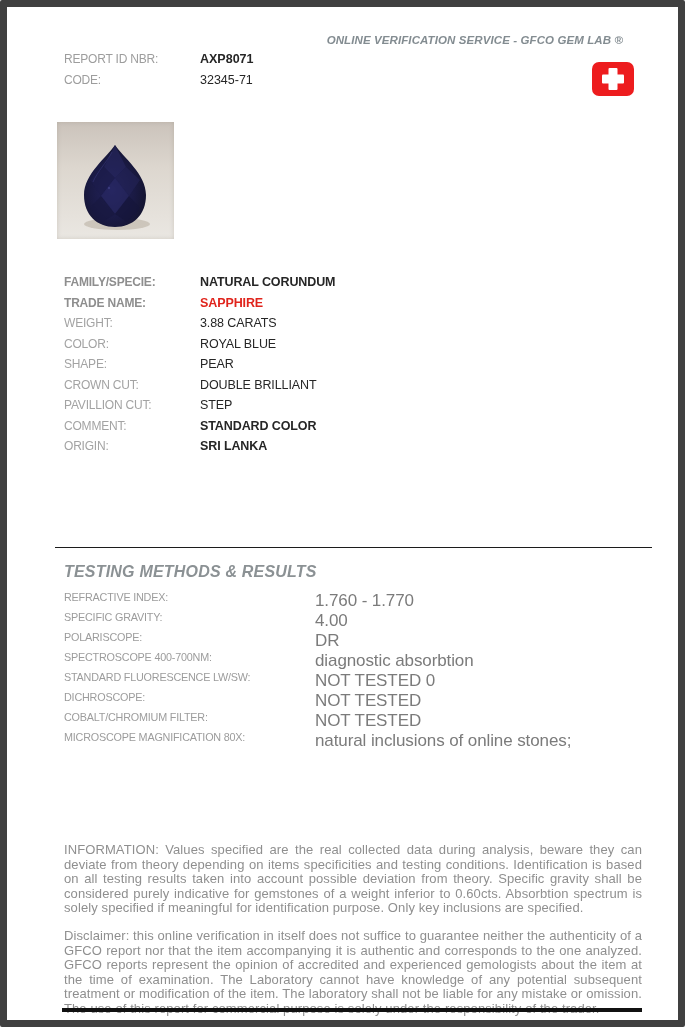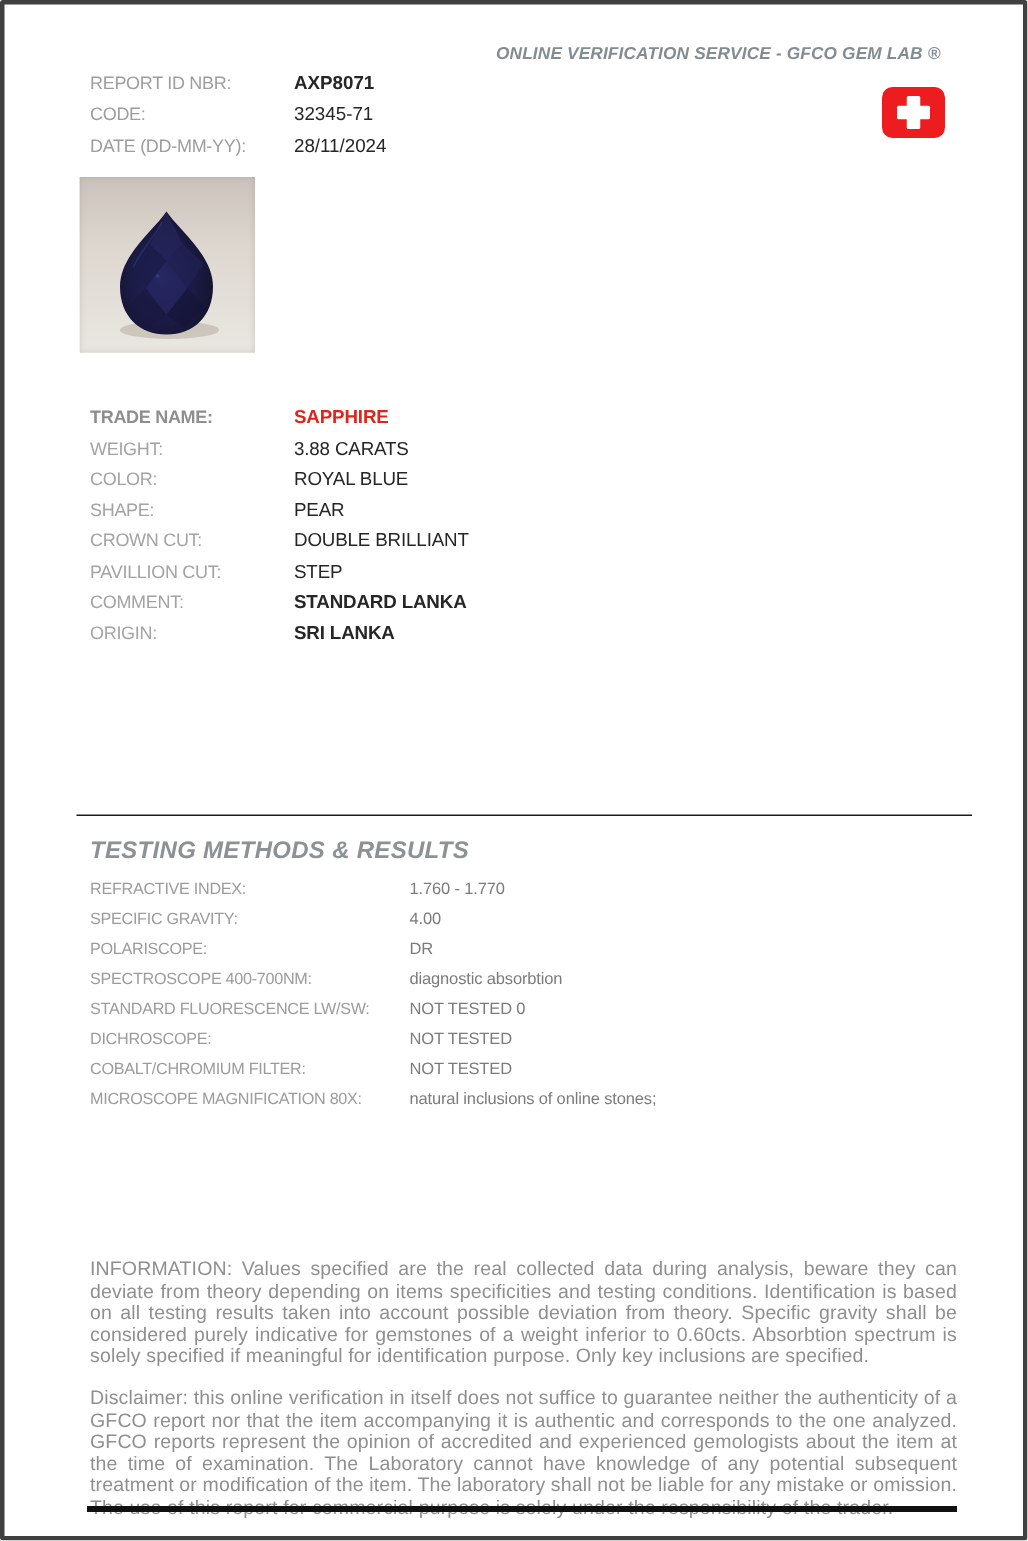--- a/index.html
+++ b/index.html
@@ -6,21 +6,21 @@
   html, body { background: #ffffff; }
   body {
     font-family: "Liberation Sans", "DejaVu Sans", sans-serif;
     width: 685px; height: 1027px;
     position: relative;
   }
   .page {
     position: absolute; left: 0; top: 0;
     width: 685px; height: 1027px;
     background: #ffffff;
-    border: 3px solid #404040;
+    border: 7px solid #404040;
     border-radius: 2px;
     overflow: hidden;
   }
 
   
   .service-title {
     position: absolute; top: 27px; right: 55px;
     font-size: 11.5px; font-weight: bold; font-style: italic;
     color: #838c91; letter-spacing: 0.1px;
   }
@@ -74,21 +74,21 @@
   .section-title {
     position: absolute; left: 57px; top: 556px;
     font-size: 16px; font-weight: bold; font-style: italic;
     color: #8b9194; letter-spacing: 0.2px;
   }
   .testing-block { position: absolute; left: 57px; top: 584px; width: 578px; }
   .test-row { display: flex; height: 20px; align-items: flex-start; }
   .test-row .lbl {
     width: 213px; font-size: 10.8px; color: #9c9c9c; letter-spacing: -0.2px;
   }
-  .test-row .val { font-size: 11px; color: #7b7b7b; letter-spacing: -0.1px; }
+  .test-row .val { font-size: 17px; color: #7b7b7b; letter-spacing: -0.1px; margin-left: 38px; }
 
   
   .para {
     position: absolute; left: 57px; width: 578px;
     font-size: 13px; color: #8f8f8f;
     line-height: 14.6px; text-align: justify; letter-spacing: 0.1px;
   }
   .para.info { top: 836px; }
   .para.disclaimer { top: 922px; }
 
@@ -105,24 +105,20 @@
   <div class="service-title">ONLINE VERIFICATION SERVICE - GFCO GEM LAB ®</div>
 
   <div class="id-block">
       <div class="id-row">
         <span class="lbl">REPORT ID NBR:</span>
         <span class="val strong">AXP8071</span>
       </div>
       <div class="id-row">
         <span class="lbl">CODE:</span>
         <span class="val">32345-71</span>
-      </div>
-      <div class="id-row">
-        <span class="lbl">DATE (DD-MM-YY):</span>
-        <span class="val">28/11/2024</span>
       </div>
     </div>
 
   <div class="swiss-flag">
     <div class="bar-v"></div>
     <div class="bar-h"></div>
   </div>
 
   <div class="gem-photo">
     <svg width="117" height="117" viewBox="0 0 117 117">
@@ -141,20 +137,24 @@
       <path d="M58 56 L72 74 L58 92 L44 74 Z" fill="#2a2a66" opacity="0.55"></path>
       <path d="M44 74 L58 92 L45 100 L33 86 Z" fill="#181840" opacity="0.7"></path>
       <path d="M72 74 L83 86 L70 100 L58 92 Z" fill="#15153a" opacity="0.7"></path>
       <path d="M55 30 C50 40, 40 50, 36 60" stroke="#3a3a80" stroke-width="1" fill="none" opacity="0.5"></path>
       <circle cx="52" cy="66" r="1.2" fill="#4a4a90" opacity="0.6"></circle>
     </svg>
   </div>
 
   <div class="item-block">
       <div class="detail-row">
+        <span class="lbl strong">FAMILY/SPECIE:</span>
+        <span class="val strong">NATURAL CORUNDUM</span>
+      </div>
+      <div class="detail-row">
         <span class="lbl strong">TRADE NAME:</span>
         <span class="val accent">SAPPHIRE</span>
       </div>
       <div class="detail-row">
         <span class="lbl">WEIGHT:</span>
         <span class="val">3.88 CARATS</span>
       </div>
       <div class="detail-row">
         <span class="lbl">COLOR:</span>
         <span class="val">ROYAL BLUE</span>
@@ -166,21 +166,21 @@
       <div class="detail-row">
         <span class="lbl">CROWN CUT:</span>
         <span class="val">DOUBLE BRILLIANT</span>
       </div>
       <div class="detail-row">
         <span class="lbl">PAVILLION CUT:</span>
         <span class="val">STEP</span>
       </div>
       <div class="detail-row">
         <span class="lbl">COMMENT:</span>
-        <span class="val strong">STANDARD LANKA</span>
+        <span class="val strong">STANDARD COLOR</span>
       </div>
       <div class="detail-row">
         <span class="lbl">ORIGIN:</span>
         <span class="val strong">SRI LANKA</span>
       </div>
     </div>
 
   <div class="rule"></div>
 
   <div class="section-title">TESTING METHODS &amp; RESULTS</div>

